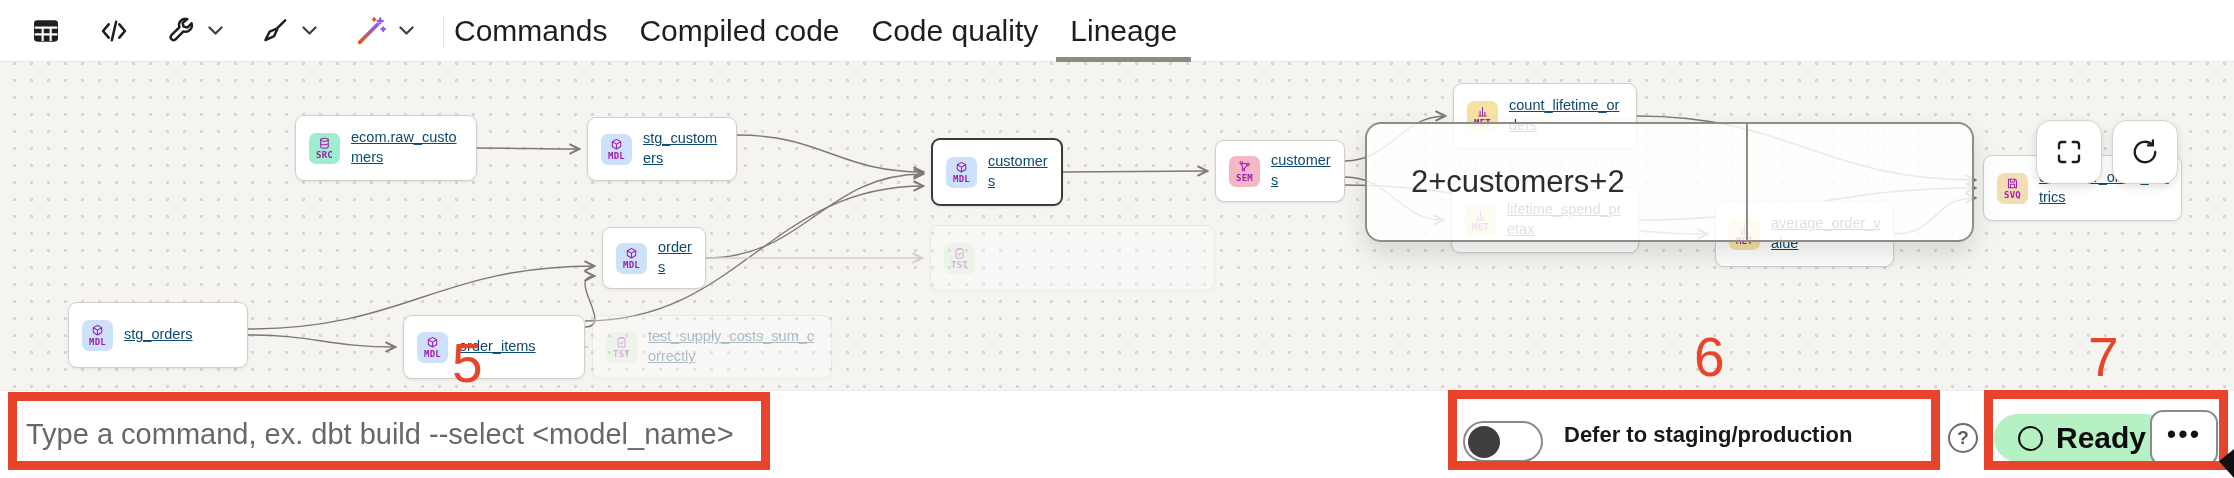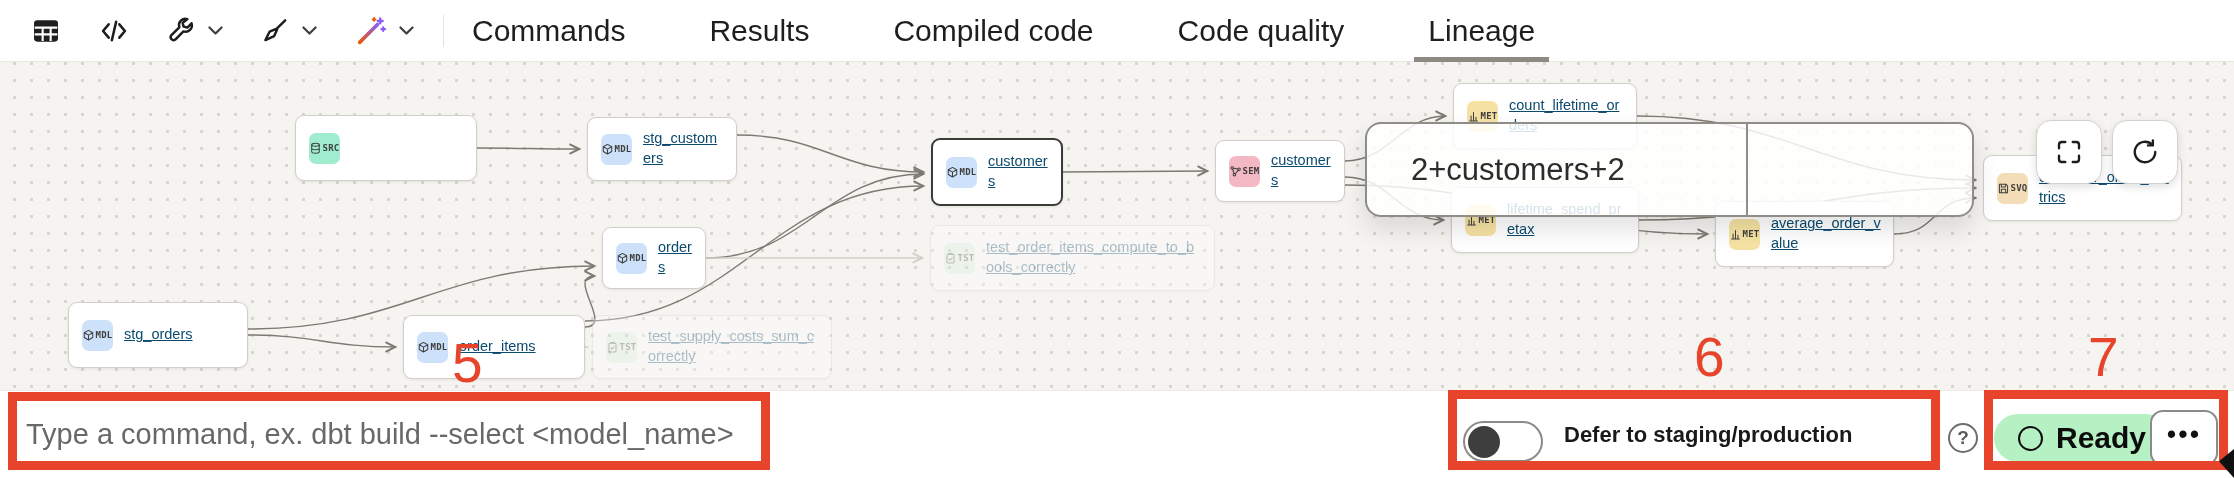--- a/index.html
+++ b/index.html
@@ -6,43 +6,43 @@
   html,body { width: 2234px; height: 478px; overflow: hidden; background: #fff;
     font-family: "Liberation Sans", sans-serif; position: relative; }
 
   
   .topbar { position: absolute; left:0; top:0; width:100%; height:62px; background:#fff;
     border-bottom:1px solid #e8e6e3; display:flex; align-items:center; padding-left:30px; z-index:10; }
   .icons { display:flex; align-items:center; gap:36px; color:#1d1d1d; }
   .tool { display:flex; align-items:center; gap:10px; cursor:pointer; }
   .tool svg { display:block; }
   .vdiv { width:1px; height:32px; background:#e4e2df; margin:0 10px 0 28px; }
-  .tabs { display:flex; align-items:stretch; gap:84px; margin-left:18px; height:62px; }
+  .tabs { display:flex; align-items:stretch; gap:32px; height:62px; }
   .tab { display:flex; align-items:center; font-size:30px; color:#1e1e1e; position:relative; cursor:pointer; white-space:nowrap; }
   .tab.active::after { content:""; position:absolute; left:-14px; right:-14px; bottom:0; height:5px; background:#8f8983; }
 
   
   .canvas { position:absolute; left:0; top:62px; width:2234px; height:328px;
     background-color:#f5f4f1;
     background-image: radial-gradient(circle, #d9d6d1 1.6px, transparent 1.7px);
     background-size: 17px 17px; background-position: 6px 10px; overflow:hidden; }
   #edges { position:absolute; left:0; top:0; z-index:1; }
   .node { position:absolute; background:#fff; border:1.5px solid #d2cfca; border-radius:9px;
     display:flex; align-items:center; padding-left:13px; gap:11px; z-index:3;
     box-shadow:0 1px 3px rgba(0,0,0,.08); cursor:pointer; }
   .node.selected { border:2.5px solid #3b3b39; }
   .node.faded { opacity:.32; }
-  .badge { width:31px; height:31px; border-radius:7px; flex:0 0 31px; display:flex; flex-direction:row;
-    align-items:center; justify-content:center; color:#404040; }
+  .badge { width:31px; height:31px; border-radius:7px; flex:0 0 31px; display:flex; flex-direction:column;
+    align-items:center; justify-content:center; color:#a21caf; }
   .badge svg { display:block; }
   .badge .code { font-family:"DejaVu Sans Mono", monospace; font-size:9px; font-weight:bold;
     letter-spacing:.3px; line-height:1; margin-top:1px; }
   .nlabel { font-size:14.5px; color:#0c4a6e; line-height:1.35; padding-right:12px; word-break:break-all;text-decoration:underline; }
 
-  .selector-overlay { position:absolute; left:1365px; top:60px; width:609px; height:95px; display:flex;
+  .selector-overlay { position:absolute; left:1365px; top:60px; width:609px; height:120px; display:flex;
     background:rgba(255,255,255,.84); border:2px solid #908c86; border-radius:16px;
     box-shadow:0 12px 26px rgba(0,0,0,.12); z-index:6; overflow:hidden; }
   .sel-left { flex:0 0 381px; display:flex; align-items:center; padding-left:44px;
     font-size:31px; color:#2c2c2c; border-right:2px solid #908c86; }
   .sel-right { flex:1; display:flex; align-items:center; justify-content:center;
     font-size:31px; font-weight:bold; color:#2b2b2b; cursor:pointer; }
 
   .gbtn { position:absolute; top:58px; width:66px; height:64px; background:#fff; border:1px solid #d6d3ce;
     border-radius:15px; display:flex; align-items:center; justify-content:center;
     box-shadow:0 3px 8px rgba(0,0,0,.13); z-index:7; cursor:pointer; color:#1d1d1d; }
@@ -137,21 +137,20 @@
         <span>
           <svg width="17" height="11" viewBox="0 0 14 9" fill="none" stroke="#3e3e3e" stroke-width="1.8" stroke-linecap="round" stroke-linejoin="round">
             <path d="M2 2l5 5 5-5"></path>
           </svg>
         </span>
       </div>
     </div>
   <div class="vdiv"></div>
   <nav class="tabs" id="tabs">
       <div class="tab">Commands</div>
-      <div class="tab">Results</div>
       <div class="tab">Compiled code</div>
       <div class="tab">Code quality</div>
       <div class="tab active">Lineage</div>
     </nav>
 </div>
 
 <div class="canvas">
   <svg id="edges" width="2234" height="328">
     <defs>
       <marker id="arr" markerWidth="11" markerHeight="10" refX="8.5" refY="4.5" orient="auto">
@@ -180,20 +179,21 @@
     </svg>
   <div id="nodes">
       <div class="node" style="left: 295px; top: 53px; width: 182px; height: 66px;">
         <span class="badge" style="background:#9FEDCE">
           <svg width="13" height="13" viewBox="0 0 24 24" fill="none" stroke="currentColor" stroke-width="1.9" stroke-linecap="round" stroke-linejoin="round">
             <ellipse cx="12" cy="5.2" rx="7" ry="2.7"></ellipse>
             <path d="M5 5.2v6.4c0 1.5 3.1 2.7 7 2.7s7-1.2 7-2.7V5.2M5 11.6v6.4c0 1.5 3.1 2.7 7 2.7s7-1.2 7-2.7v-6.4"></path>
           </svg>
           <span class="code">SRC</span>
         </span>
+        <span class="nlabel">ecom.raw_customers</span>
       </div>
       <div class="node" style="left: 587px; top: 55px; width: 150px; height: 64px;">
         <span class="badge" style="background:#CDE1FA">
           <svg width="13" height="13" viewBox="0 0 24 24" fill="none" stroke="currentColor" stroke-width="1.9" stroke-linecap="round" stroke-linejoin="round">
             <path d="M12 2.6 19.8 7v8.6L12 20.2 4.2 15.6V7L12 2.6zM12 11.4 19.8 7M12 11.4 4.2 7M12 11.4v8.8"></path>
           </svg>
           <span class="code">MDL</span>
         </span>
         <span class="nlabel">stg_customers</span>
       </div>
@@ -246,21 +246,20 @@
         <span class="nlabel">customers</span>
       </div>
       <div class="node faded" style="left: 930px; top: 163px; width: 285px; height: 66px;">
         <span class="badge" style="background:#DBF2DE">
           <svg width="13" height="13" viewBox="0 0 24 24" fill="none" stroke="currentColor" stroke-width="1.9" stroke-linecap="round" stroke-linejoin="round">
             <rect x="5.5" y="4" width="13" height="16.5" rx="2"></rect>
             <path d="M9 4V2.8h6V4M9.3 12.6l2.2 2.2 3.6-4.2"></path>
           </svg>
           <span class="code">TST</span>
         </span>
-        <span class="nlabel">test_order_items_compute_to_bools_correctly</span>
       </div>
       <div class="node faded" style="left: 592px; top: 253px; width: 240px; height: 64px;">
         <span class="badge" style="background:#DBF2DE">
           <svg width="13" height="13" viewBox="0 0 24 24" fill="none" stroke="currentColor" stroke-width="1.9" stroke-linecap="round" stroke-linejoin="round">
             <rect x="5.5" y="4" width="13" height="16.5" rx="2"></rect>
             <path d="M9 4V2.8h6V4M9.3 12.6l2.2 2.2 3.6-4.2"></path>
           </svg>
           <span class="code">TST</span>
         </span>
         <span class="nlabel">test_supply_costs_sum_correctly</span>

